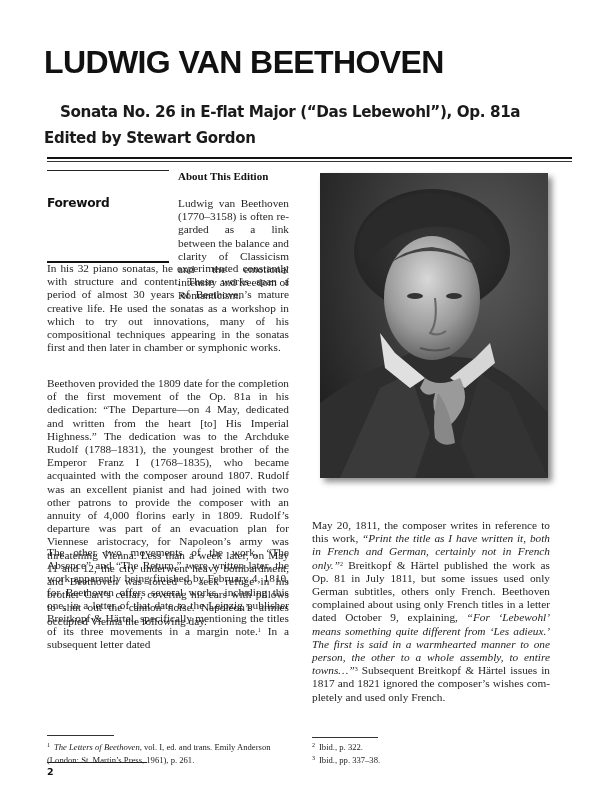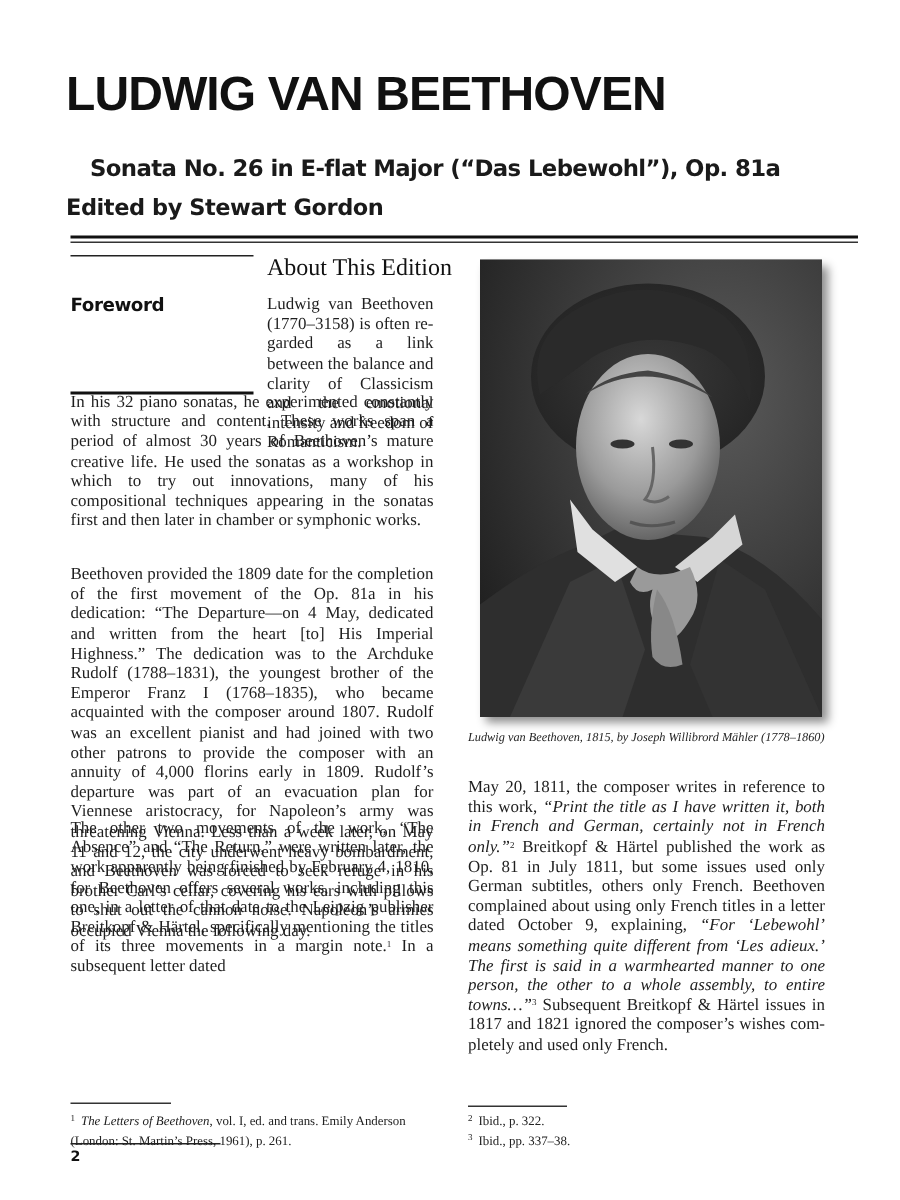--- a/index.html
+++ b/index.html
@@ -34,21 +34,21 @@
   .fw-rule-top { position: absolute; left: 47px; top: 170px; width: 122px; border-top: 1px solid #222; }
   .fw-rule-bottom { position: absolute; left: 47px; top: 261px; width: 122px; border-top: 2.5px solid #111; }
   .foreword {
     position: absolute; left: 47px; top: 196px; margin: 0;
     font-family: "DejaVu Sans", sans-serif; font-weight: bold; font-size: 12.2px;
     letter-spacing: -0.3px; color: #111;
   }
 
   .about {
     position: absolute; left: 178px; top: 170px; margin: 0;
-    font-family: "Liberation Serif", serif; font-weight: normal; font-size: 16px; color: #111;
+    font-family: "Liberation Serif", serif; font-weight: bold; font-size: 11px; color: #111;
   }
 
   .body-text {
     font-family: "Liberation Serif", serif; font-size: 11.3px; line-height: 13.2px;
     text-align: justify; color: #1e1e1e; margin: 0; hyphens: manual;
   }
   .intro-narrow { position: absolute; left: 178px; top: 197px; width: 111px; }
   .intro-wide { position: absolute; left: 47px; top: 262px; width: 242px; }
   .para2 { position: absolute; left: 47px; top: 377px; width: 242px; }
   .para3 { position: absolute; left: 47px; top: 546px; width: 242px; }
@@ -134,21 +134,20 @@
     <path d="M115 125 Q118 150 110 160 Q118 164 126 158" stroke="#666" stroke-width="2" fill="none"></path>
     <path d="M100 175 Q114 180 130 175" stroke="#555" stroke-width="2" fill="none"></path>
     <path d="M60 160 L75 180 L105 205 L90 215 L65 195 Z" fill="#e0e0e0"></path>
     <path d="M170 170 L155 185 L130 205 L145 215 L175 190 Z" fill="#d6d6d6"></path>
     <path d="M105 205 Q118 215 140 205 Q150 225 140 240 Q128 260 120 250 Q110 235 115 220 Q105 225 100 215Z" fill="#9a9a9a"></path>
     <path d="M118 220 Q130 235 135 270 Q122 275 115 265 Q112 245 118 220Z" fill="#888"></path>
   </svg>
 </div>
 
 <div class="caption">
-  <div>Ludwig van Beethoven, 1815, by Joseph Willibrord Mähler (1778–1860)</div>
 </div>
 
 <p class="body-text para-right"><span>May 20, 1811, the composer writes in reference to this work, </span><em>“Print the title as I have written it, both in French and German, certainly not in French only.”</em><sup>2</sup><span> Breitkopf &amp; Härtel published the work as Op. 81 in July 1811, but some issues used only German subtitles, others only French. Beethoven complained about using only French titles in a letter dated October 9, explaining, </span><em>“For ‘Lebewohl’ means something quite different from ‘Les adieux.’ The first is said in a warmhearted manner to one person, the other to a whole assembly, to entire towns…”</em><sup>3</sup><span> Subsequent Breitkopf &amp; Härtel issues in 1817 and 1821 ignored the composer’s wishes com­pletely and used only French.</span></p>
 
 <div class="fn-rule-left"></div>
 <div class="footnote fn-left">
   <sup>1</sup><em>The Letters of Beethoven</em><span>, vol. I, ed. and trans. Emily Anderson (London: St. Martin’s Press, 1961), p. 261.</span>
 </div>
 
 <div class="fn-rule-right"></div>

